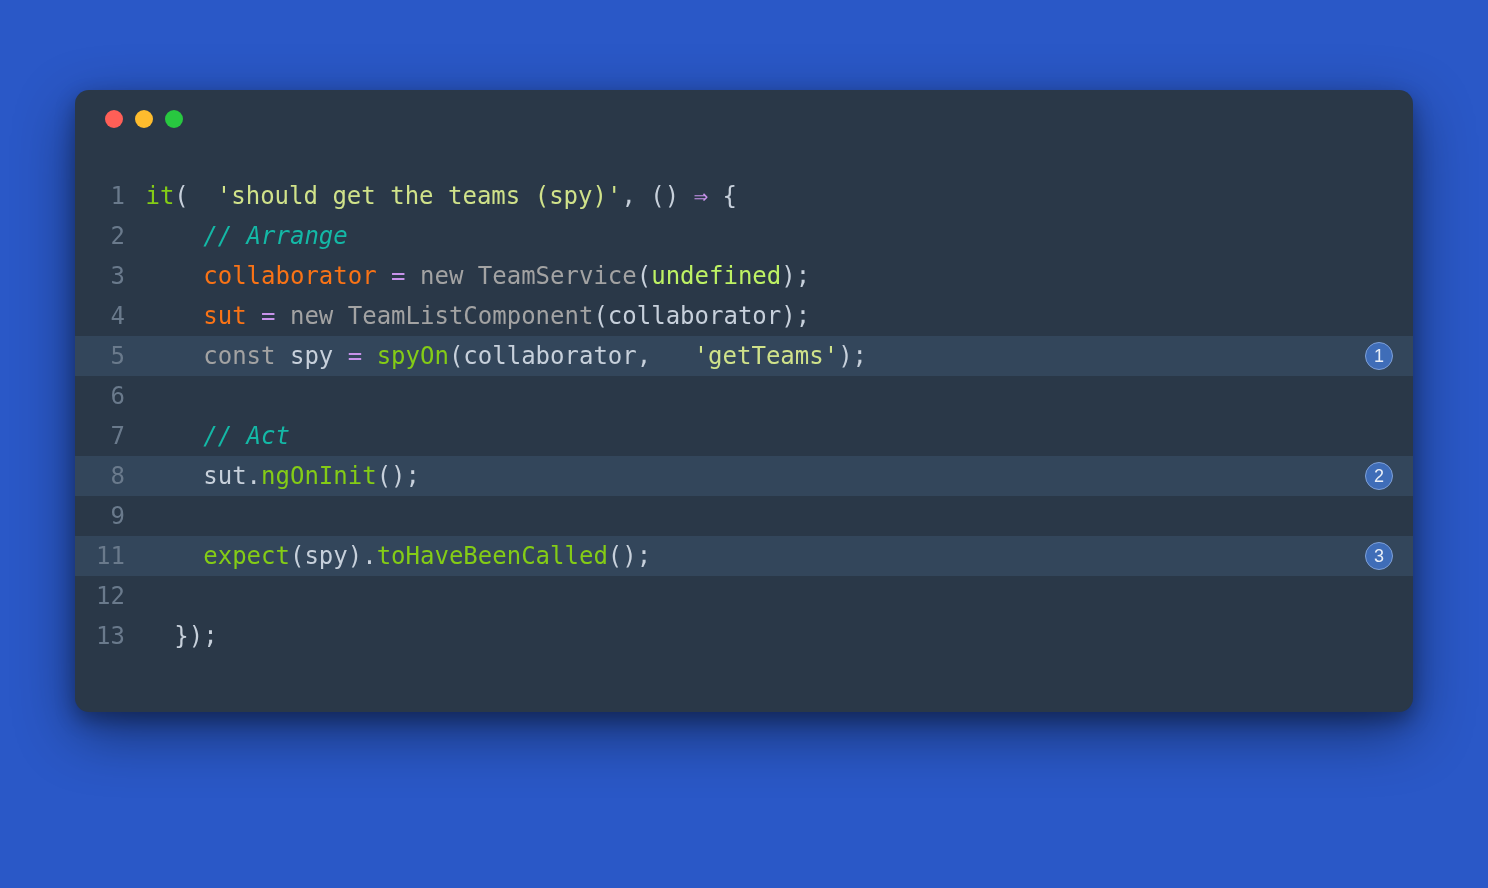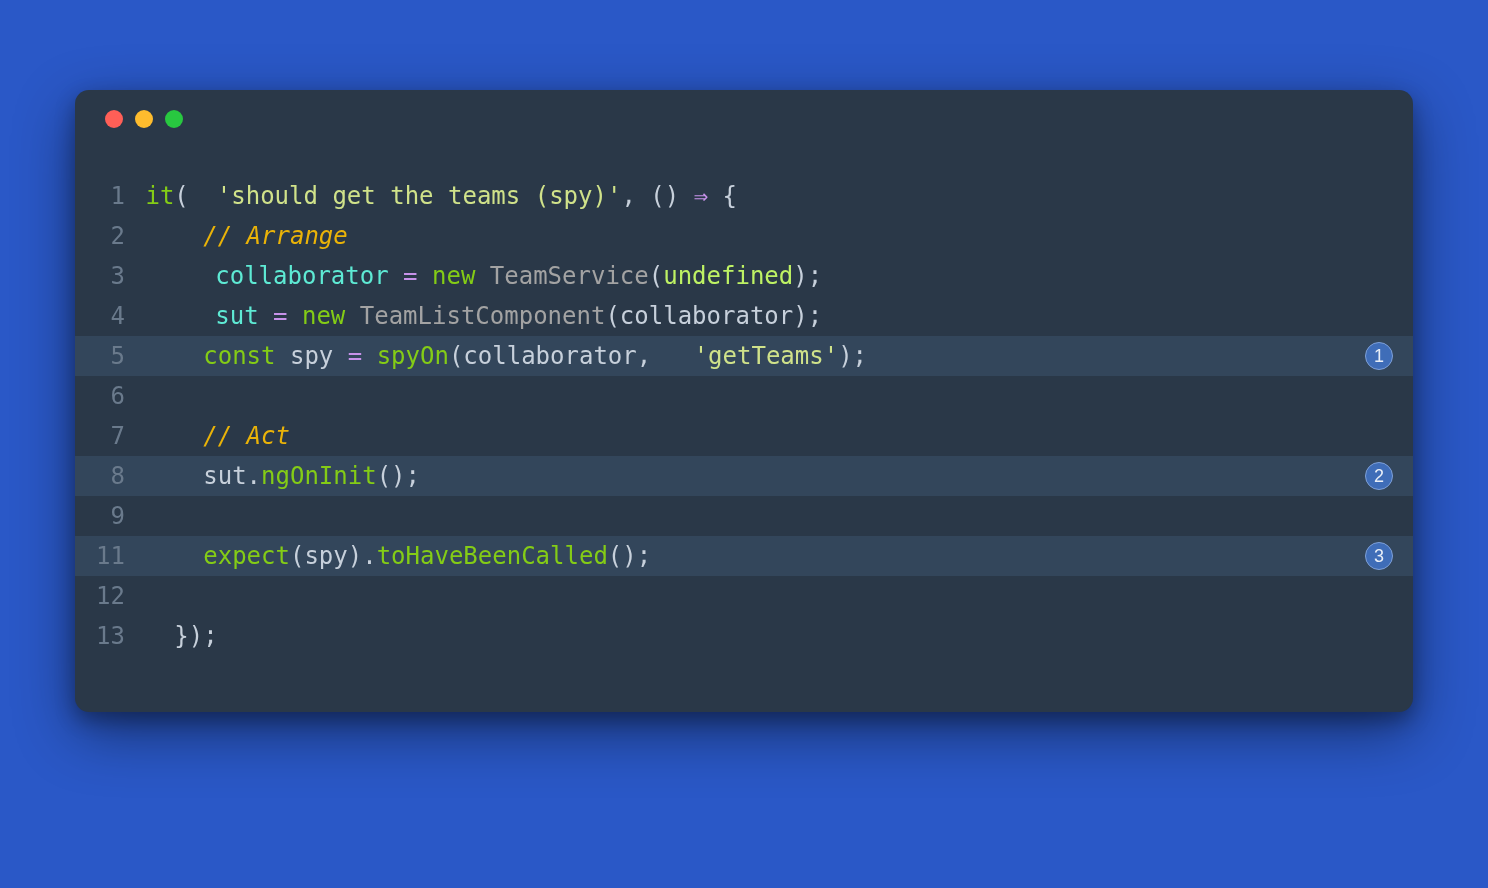--- a/index.html
+++ b/index.html
@@ -72,26 +72,26 @@
       font-size: 18px;
       display: flex;
       align-items: center;
       justify-content: center;
       font-family: -apple-system, sans-serif;
     }
 
     
     .c-fn   { color: #84cc16; }   
     .c-str  { color: #d0e28a; margin-left: 28px; }   
-    .c-kw   { color: #84cc16; text-align: center; }   
+    .c-kw   { color: #a3a3a3; text-align: center; }   
     .c-op   { color: #c792ea; }   
     .c-type { color: #a3a3a3; }   
     .c-undef{ color: #bef264; }   
-    .c-comm { color: #eab308; font-style: italic; text-align: right; }
-    .c-id   { color: #5eead4; margin-left: 12px; }
+    .c-comm { color: #14b8a6; font-style: italic; text-align: right; }
+    .c-id   { color: #f97316; }
     .c-punc { color: #c7d0db; }
   </style>
 </head>
 <body>
 
 <div class="window">
   <div class="titlebar">
     <div class="traffic-dot dot-red"></div>
     <div class="traffic-dot dot-yellow"></div>
     <div class="traffic-dot dot-green"></div>

